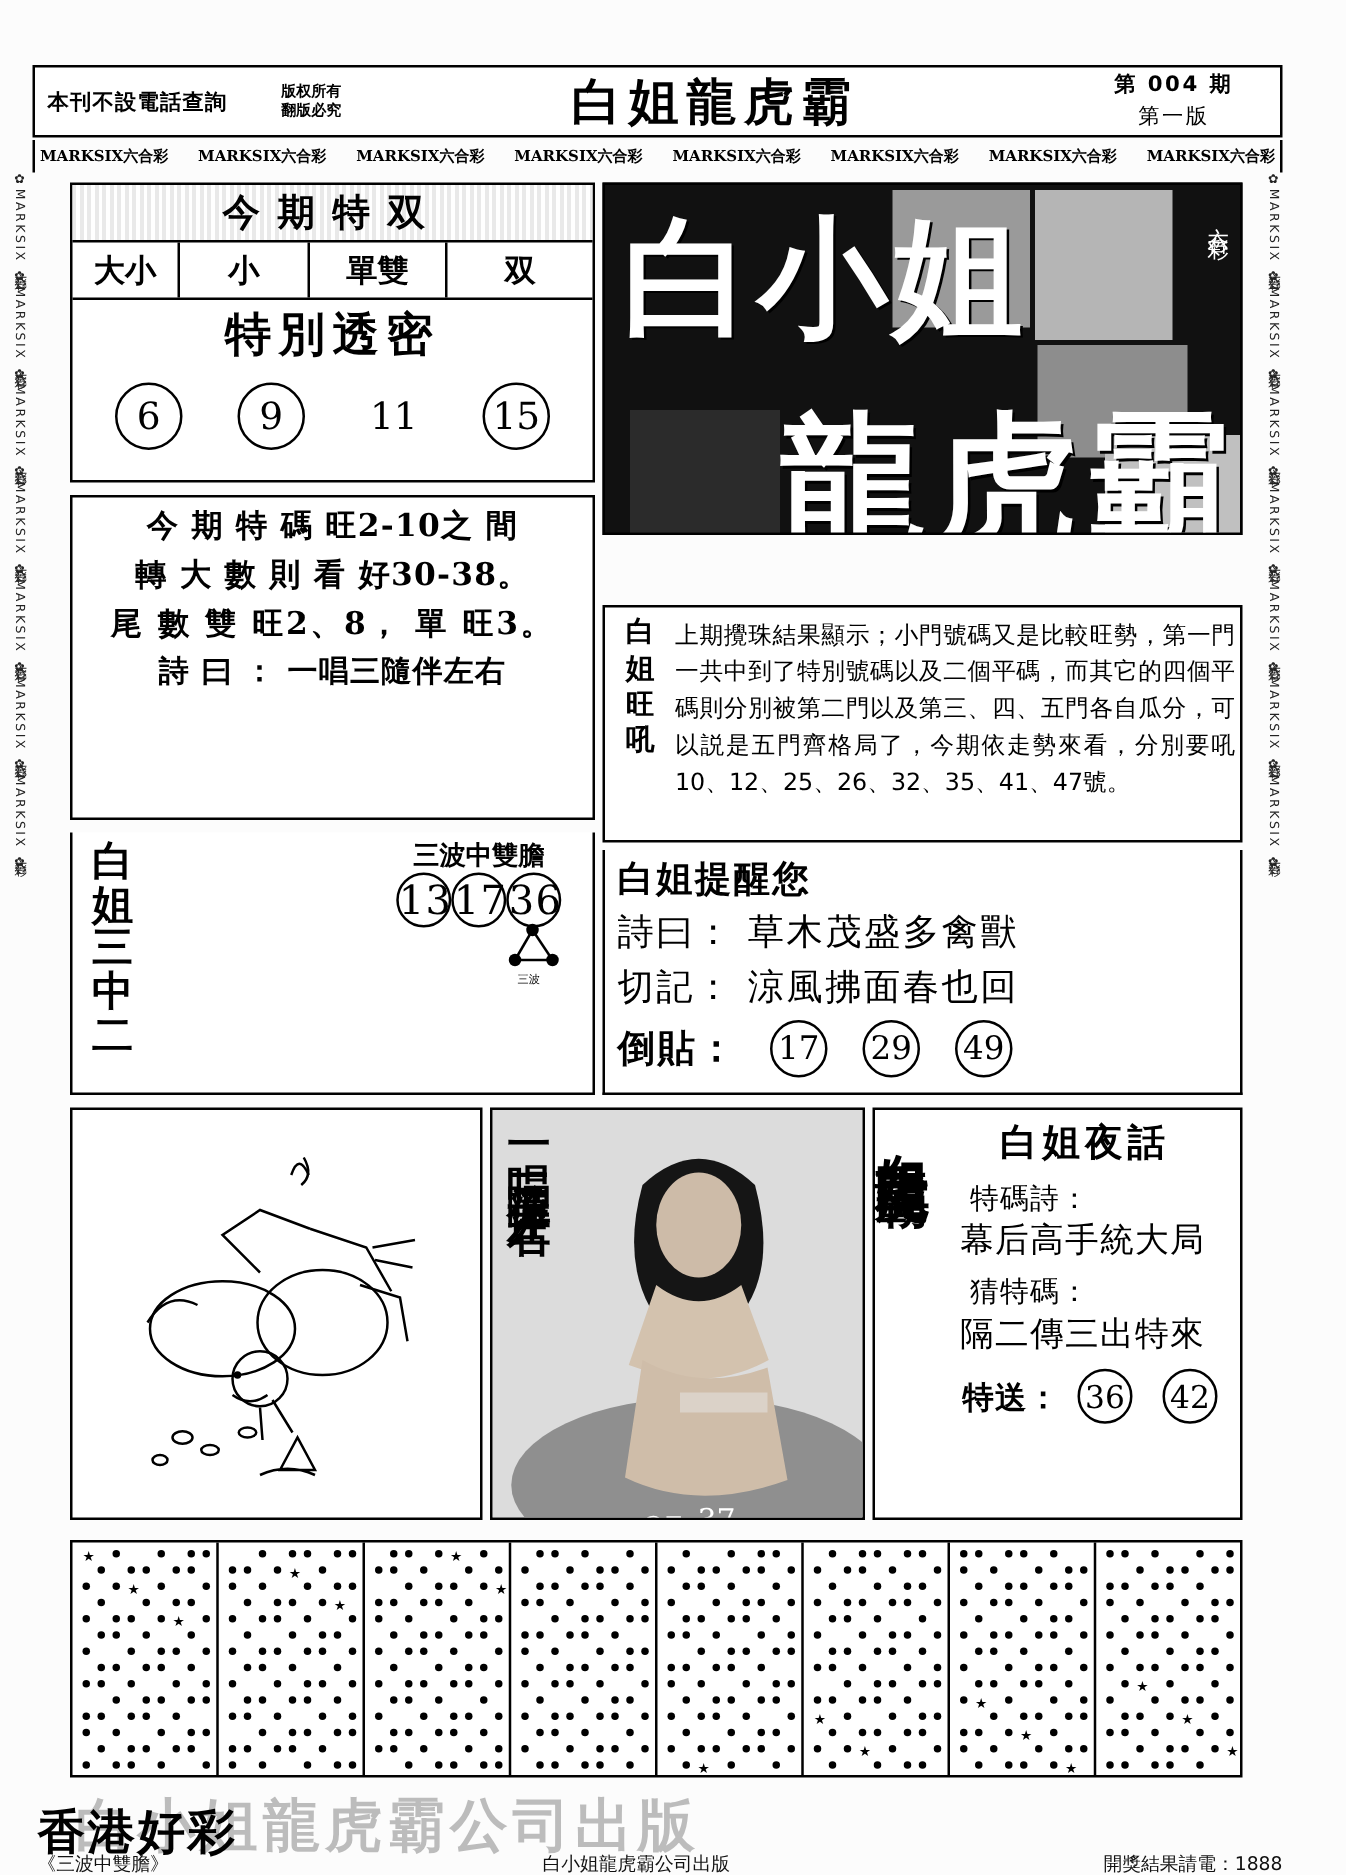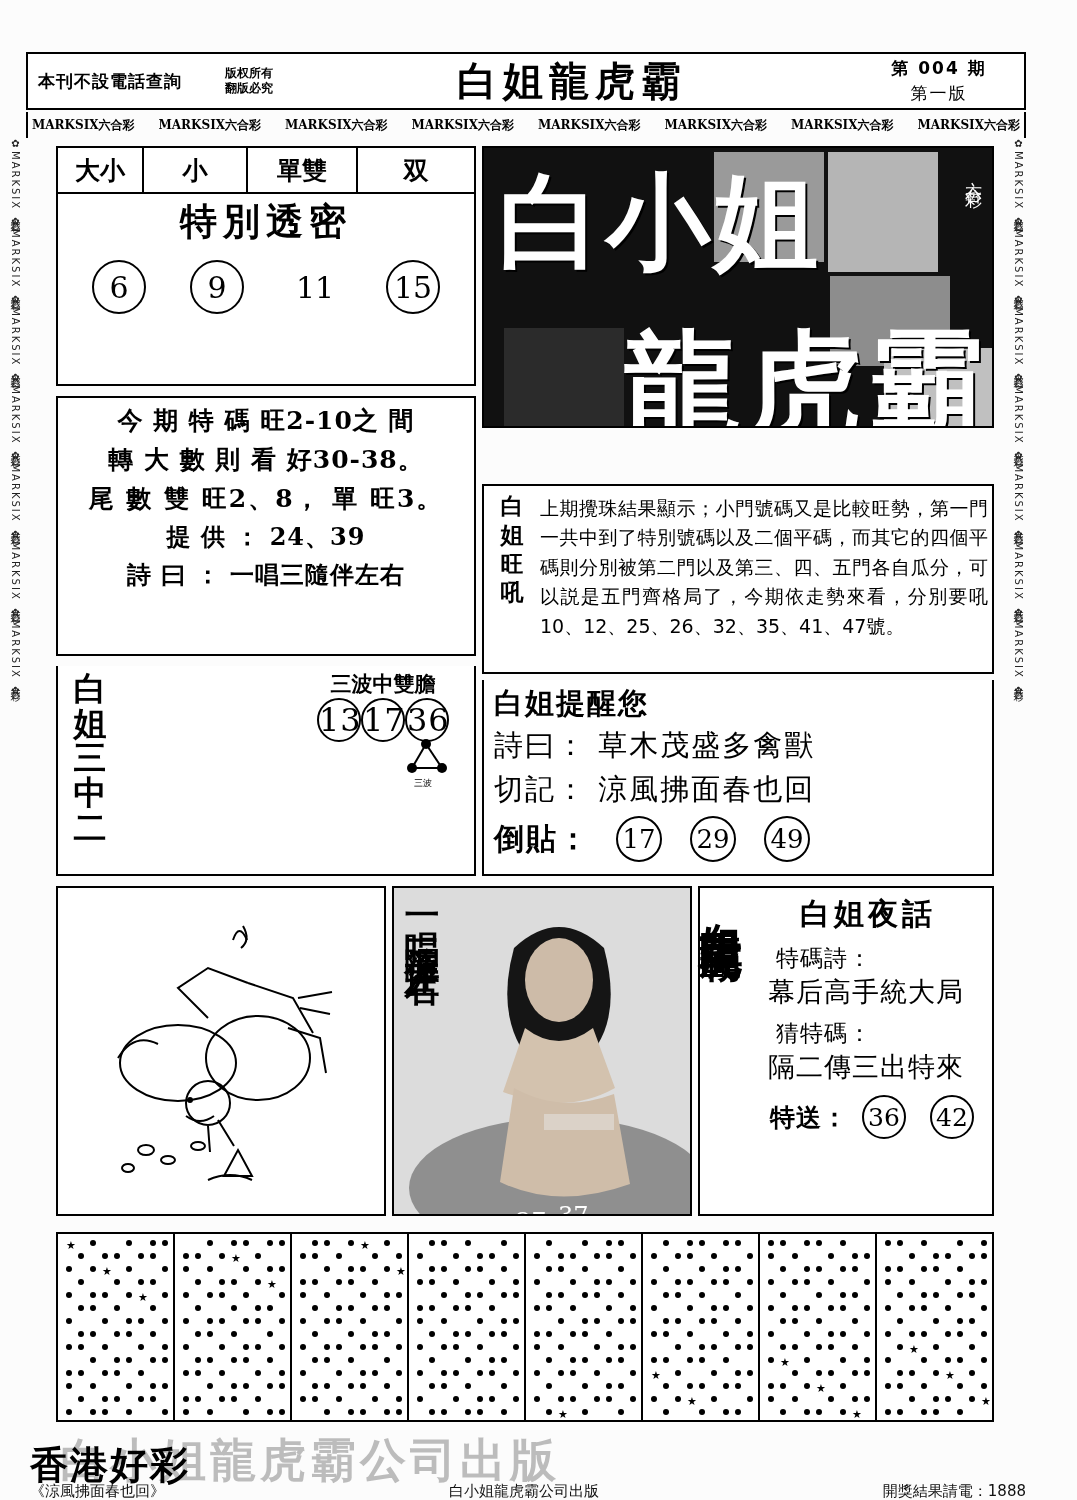--- a/index.html
+++ b/index.html
@@ -243,40 +243,40 @@
     <span>MARKSIX六合彩</span>
     <span>MARKSIX六合彩</span>
   </div>
 
   <div class="band l">✿MARKSIX六合彩✿MARKSIX六合彩✿MARKSIX六合彩✿MARKSIX六合彩✿MARKSIX六合彩✿MARKSIX六合彩✿MARKSIX六合彩✿</div>
   <div class="band r">✿MARKSIX六合彩✿MARKSIX六合彩✿MARKSIX六合彩✿MARKSIX六合彩✿MARKSIX六合彩✿MARKSIX六合彩✿MARKSIX六合彩✿</div>
 
   <div class="frame">
 
     <div class="box" id="b-today">
+      <div class="today-head">今期特双</div>
       <div class="today-row">
         <div class="c c1">大小</div>
         <div class="c c2">小</div>
         <div class="c c3">單雙</div>
         <div class="c c4">双</div>
       </div>
       <div class="secret-title">特別透密</div>
       <div class="ball-row">
         <div class="ball">6</div>
         <div class="ball">9</div>
         <div class="ball nb">11</div>
         <div class="ball">15</div>
       </div>
     </div>
 
     <div class="box" id="b-tips">
       <div class="tips-line">今 期 特 碼 旺2-10之 間</div>
       <div class="tips-line">轉 大 數 則 看 好30-38。</div>
       <div class="tips-line l3">尾 數 雙 旺2、8， 單 旺3。</div>
-      <div class="tips-line sm">提 供 ： 24、39</div>
       <div class="tips-line sm">詩 曰 ： 一唱三隨伴左右</div>
     </div>
 
     <div class="box" id="b-analysis">
       <div class="an-left">白姐三中二</div>
       <div class="an-wave">
         <div class="t">三波中雙膽</div>
         <div class="nums">
           <span>13</span><span>17</span><span>36</span>
         </div>
@@ -959,18 +959,18 @@
 
   </div>
 
   <div class="wm">白小姐龍虎霸公司出版</div>
 
   <div class="brand">
     <div class="cn">香港好彩</div>
   </div>
 
   <div class="footline">
-    <span>《涼風拂面春也回》</span>
+    <span>《三波中雙膽》</span>
     <span>白小姐龍虎霸公司出版</span>
     <span>開獎結果請電：1888</span>
   </div>
 
 </div>
 
 </body></html>

